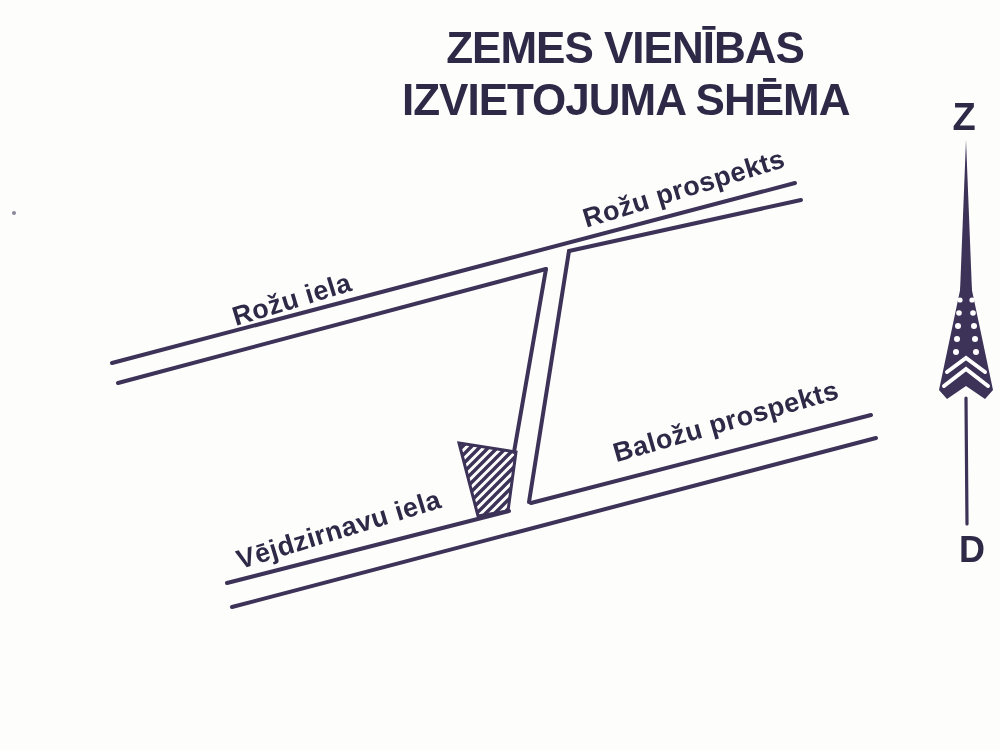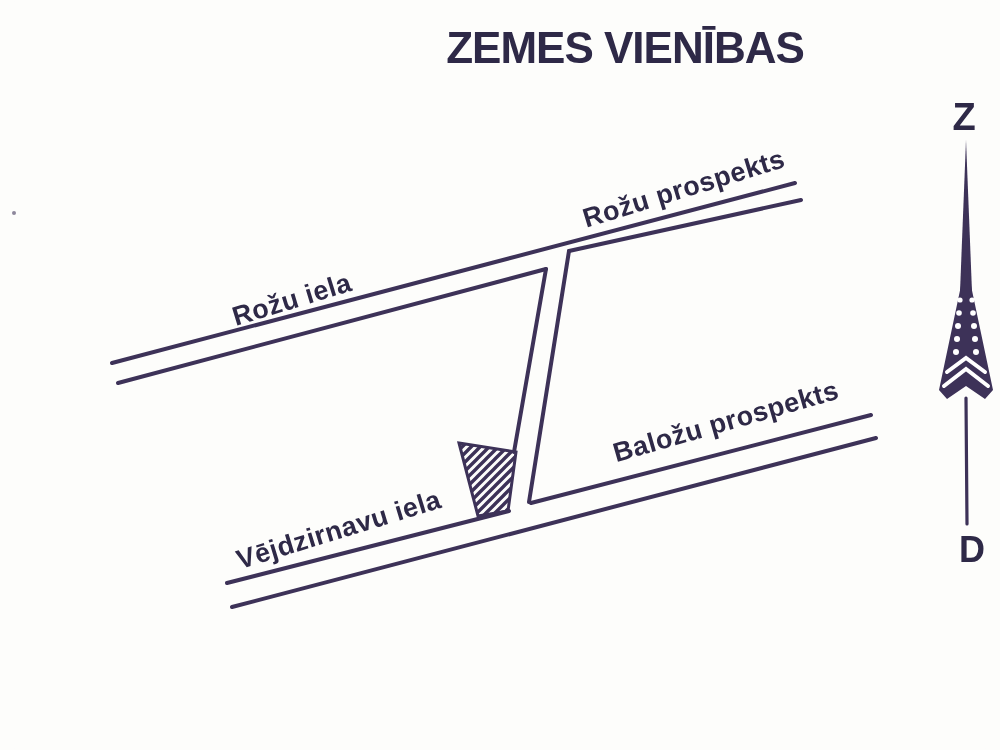--- a/index.html
+++ b/index.html
@@ -85,20 +85,21 @@
     background: #8d879b;
   }
 </style>
 </head>
 <body>
 
 <div class="page">
 
   <header class="title">
     <div>ZEMES VIENĪBAS</div>
+    <div>IZVIETOJUMA SHĒMA</div>
   </header>
 
   <svg class="map" viewBox="0 0 1000 750" xmlns="http://www.w3.org/2000/svg">
     <defs>
       <pattern id="hatch" width="9" height="9" patternUnits="userSpaceOnUse">
         <path class="hatch-stroke" d="M-3,12 L12,-3 M-3,3 L3,-3 M6,12 L12,6"></path>
       </pattern>
     </defs>
 
     <line class="road" x1="112" y1="363" x2="795" y2="183"></line>

